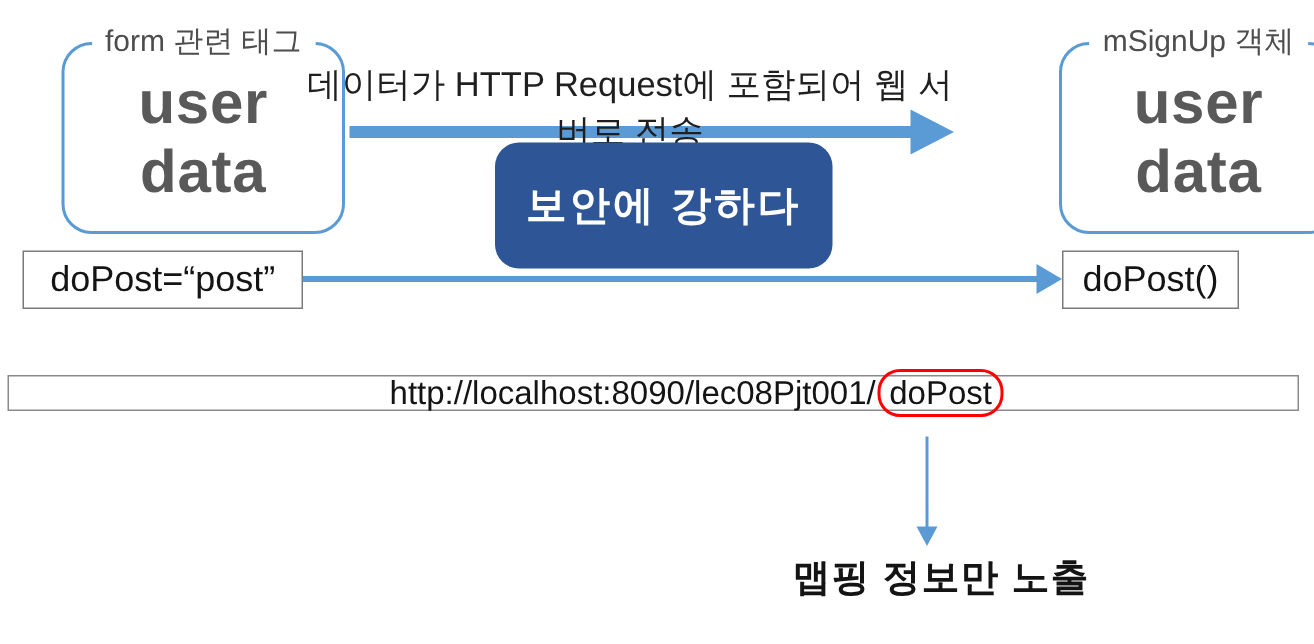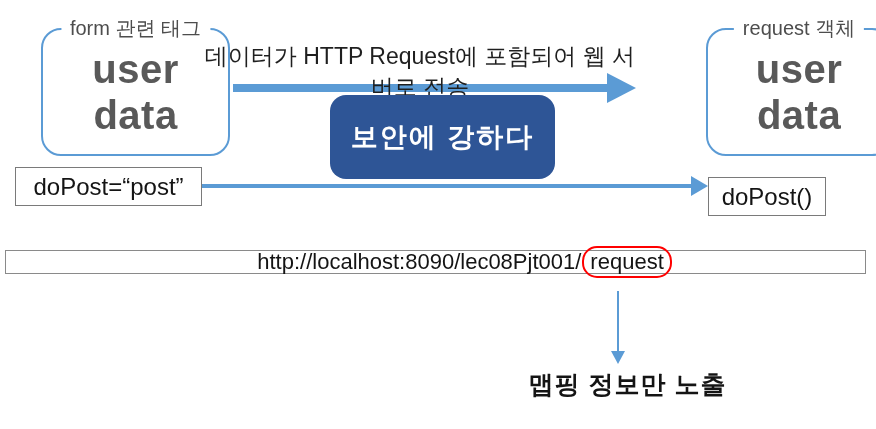--- a/index.html
+++ b/index.html
@@ -46,21 +46,21 @@
     color:#fff;font-size:27px;font-weight:bold;letter-spacing:2px;
   }
 
   .code-box{
     position:absolute;z-index:2;background:#fff;
     border:1.5px solid var(--box-border);
     display:flex;align-items:center;justify-content:center;
     font-size:24px;color:#141414;
   }
   .method-box{left:15px;top:167px;width:185px;height:37px;}
-  .dopost-box{left:708px;top:177px;width:116px;height:37px;}
+  .dopost-box{left:708px;top:167px;width:116px;height:37px;}
 
   .url-box{
     position:absolute;z-index:2;left:5px;top:250px;width:861px;height:24px;
     background:#fff;border:1.5px solid #8a8a8a;
     display:flex;align-items:center;justify-content:center;
     padding-left:58px;box-sizing:border-box;
     font-size:22px;color:#141414;white-space:nowrap;
   }
   .red-ring{
     display:inline-flex;align-items:center;
@@ -98,37 +98,37 @@
 
   <div class="group-box form-box">
     <div class="group-label">form 관련 태그</div>
     <div class="big-text">
       <div>user</div>
       <div>data</div>
     </div>
   </div>
 
   <div class="group-box request-box">
-    <div class="group-label">request 객체</div>
+    <div class="group-label">mSignUp 객체</div>
     <div class="big-text">
       <div>user</div>
       <div>data</div>
     </div>
   </div>
 
   <div class="caption">데이터가 HTTP Request에 포함되어 웹 서버로 전송</div>
 
   <div class="badge">보안에 강하다</div>
 
   <div class="code-box method-box">doPost=“post”</div>
 
   <div class="code-box dopost-box">doPost()</div>
 
   <div class="url-box">
     <span>http://localhost:8090/lec08Pjt001/</span>
       <span class="red-ring">
-        <span>request</span>
+        <span>doPost</span>
       </span>
   </div>
 
   <div class="note">맵핑 정보만 노출</div>
 
 </div>
 
 </body></html>

